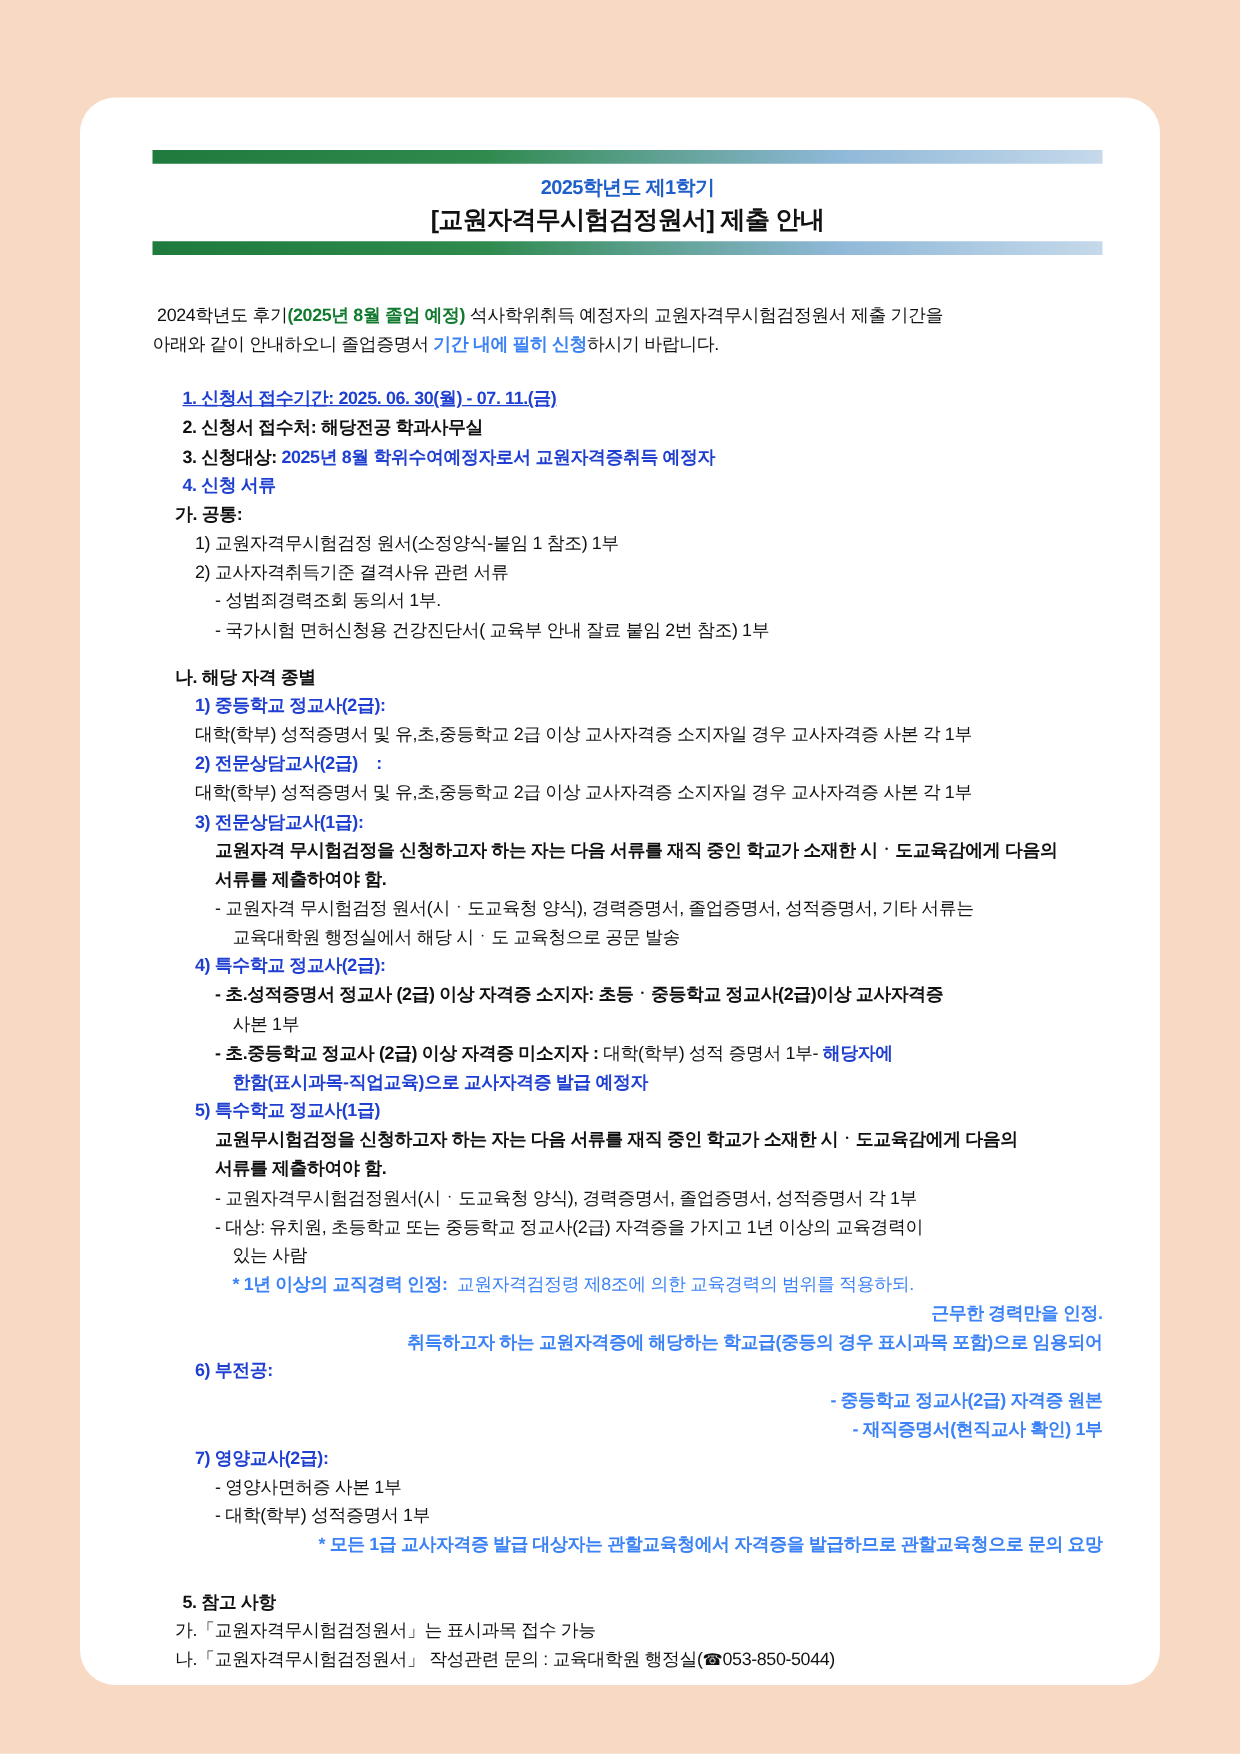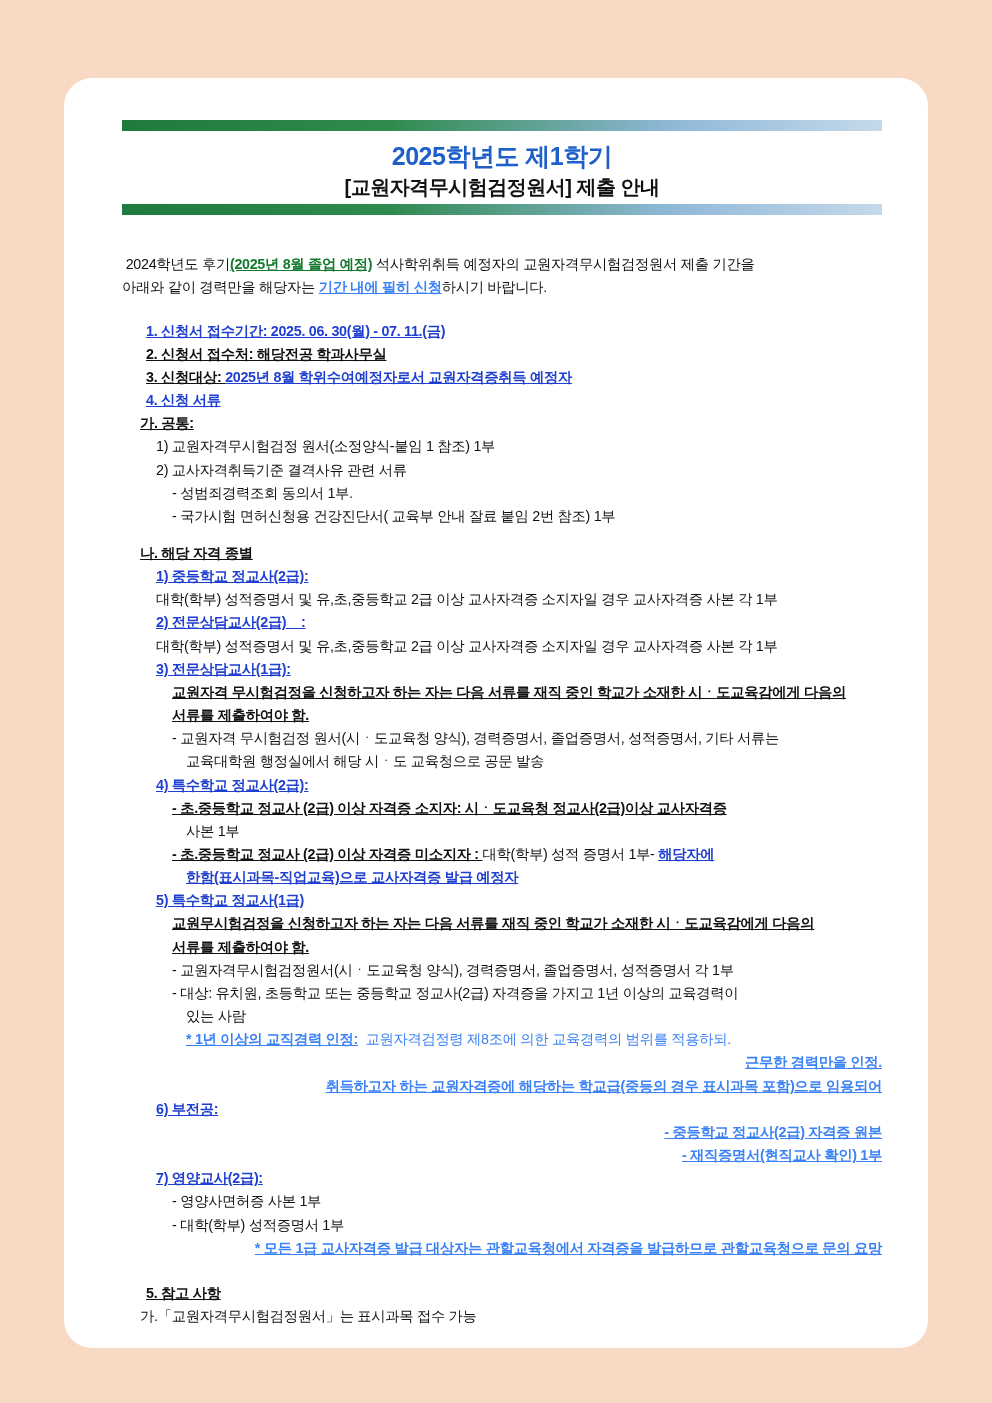--- a/index.html
+++ b/index.html
@@ -38,21 +38,21 @@
   .title-bar-bottom {
     height: 11px;
     width: 100%;
     background: linear-gradient(to right, #1f7a3d 0%, #2f8a4e 35%, #8fb8d8 72%, #c5d9ea 100%);
   }
   .title-mid {
     padding: 10px 0 4px 0;
     text-align: center;
   }
   .title-line1 {
-    font-size: 25px;
+    font-size: 16px;
     font-weight: bold;
     color: #1f5fc9;
     letter-spacing: -0.5px;
     line-height: 1.25;
   }
   .title-line2 {
     font-size: 20px;
     font-weight: bold;
     color: #111111;
     letter-spacing: -0.5px;
@@ -72,21 +72,21 @@
   }
   .l0 { padding-left: 0px; margin-left: 24px; }
   .l1 { padding-left: 18px; }
   .l2 { padding-left: 34px; }
   .l3 { padding-left: 50px; }
   .l4 { padding-left: 64px; }
   .l5 { padding-left: 78px; }
   .blue { color: #1f3fd0; }
   .red { color: #3b82f6; text-align: right; }
   .green { color: #127a2e; }
-  .bold { font-weight: bold; text-decoration: underline; }
+  .bold { font-weight: bold; }
   .ul { text-decoration: underline; }
   .row { white-space: pre-wrap; }
   .gap { height: 14px; }
   .sec5 { margin-top: 22px; }
   .phone { font-size: 13px; }
 </style>
 </head>
 <body>
 
 <div class="page">
@@ -98,21 +98,21 @@
         <div class="title-line1">2025학년도 제1학기</div>
         <div class="title-line2">[교원자격무시험검정원서] 제출 안내</div>
       </div>
       <div class="title-bar-bottom"></div>
     </div>
 
     <div class="body">
 
       <div class="intro">
         <div class="row"><span> 2024학년도 후기</span><span class="green bold">(2025년 8월 졸업 예정)</span><span> 석사학위취득 예정자의 교원자격무시험검정원서 제출 기간을</span></div>
-        <div class="row"><span>아래와 같이 경력만을 해당자는 </span><span class="red bold">기간 내에 필히 신청</span><span>하시기 바랍니다.</span></div>
+        <div class="row"><span>아래와 같이 안내하오니 졸업증명서 </span><span class="red bold">기간 내에 필히 신청</span><span>하시기 바랍니다.</span></div>
       </div>
 
       <div class="row l0 blue bold ul">1. 신청서 접수기간: 2025. 06. 30(월) - 07. 11.(금)</div>
       <div class="row l0 bold">2. 신청서 접수처: 해당전공 학과사무실</div>
       <div class="row l0"><span class="bold">3. 신청대상: </span><span class="blue bold">2025년 8월 학위수여예정자로서 교원자격증취득 예정자</span></div>
       <div class="row l0 blue bold">4. 신청 서류</div>
 
       <div class="row l1 bold">가. 공통:</div>
       <div class="row l2">1) 교원자격무시험검정 원서(소정양식-붙임 1 참조) 1부</div>
       <div class="row l2">2) 교사자격취득기준 결격사유 관련 서류</div>
@@ -129,21 +129,21 @@
       <div class="row l2 blue bold">2) 전문상담교사(2급)    :</div>
       <div class="row l2">대학(학부) 성적증명서 및 유,초,중등학교 2급 이상 교사자격증 소지자일 경우 교사자격증 사본 각 1부</div>
 
       <div class="row l2 blue bold">3) 전문상담교사(1급):</div>
       <div class="row l3 bold">교원자격 무시험검정을 신청하고자 하는 자는 다음 서류를 재직 중인 학교가 소재한 시ㆍ도교육감에게 다음의</div>
       <div class="row l3 bold">서류를 제출하여야 함.</div>
       <div class="row l3">- 교원자격 무시험검정 원서(시ㆍ도교육청 양식), 경력증명서, 졸업증명서, 성적증명서, 기타 서류는</div>
       <div class="row l4">교육대학원 행정실에서 해당 시ㆍ도 교육청으로 공문 발송</div>
 
       <div class="row l2 blue bold">4) 특수학교 정교사(2급):</div>
-      <div class="row l3 bold">- 초.중등학교 정교사 (2급) 이상 자격증 소지자: 시ㆍ도교육청 정교사(2급)이상 교사자격증</div>
+      <div class="row l3 bold">- 초.성적증명서 정교사 (2급) 이상 자격증 소지자: 초등ㆍ중등학교 정교사(2급)이상 교사자격증</div>
       <div class="row l4">사본 1부</div>
       <div class="row l3"><span class="bold">- 초.중등학교 정교사 (2급) 이상 자격증 미소지자 : </span><span>대학(학부) 성적 증명서 1부- </span><span class="blue bold">해당자에</span></div>
       <div class="row l4 blue bold">한함(표시과목-직업교육)으로 교사자격증 발급 예정자</div>
 
       <div class="row l2 blue bold">5) 특수학교 정교사(1급)</div>
       <div class="row l3 bold">교원무시험검정을 신청하고자 하는 자는 다음 서류를 재직 중인 학교가 소재한 시ㆍ도교육감에게 다음의</div>
       <div class="row l3 bold">서류를 제출하여야 함.</div>
       <div class="row l3">- 교원자격무시험검정원서(시ㆍ도교육청 양식), 경력증명서, 졸업증명서, 성적증명서 각 1부</div>
       <div class="row l3">- 대상: 유치원, 초등학교 또는 중등학교 정교사(2급) 자격증을 가지고 1년 이상의 교육경력이</div>
       <div class="row l4">있는 사람</div>
@@ -157,17 +157,18 @@
 
       <div class="row l2 blue bold">7) 영양교사(2급):</div>
       <div class="row l3">- 영양사면허증 사본 1부</div>
       <div class="row l3">- 대학(학부) 성적증명서 1부</div>
 
       <div class="row l0 red bold">* 모든 1급 교사자격증 발급 대상자는 관할교육청에서 자격증을 발급하므로 관할교육청으로 문의 요망</div>
 
       <div class="sec5">
         <div class="row l0 bold">5. 참고 사항</div>
         <div class="row l1">가.「교원자격무시험검정원서」는 표시과목 접수 가능</div>
+        <div class="row l1"><span>나.「교원자격무시험검정원서」 작성관련 문의 : 교육대학원 행정실(</span><span class="phone">☎</span><span>053-850-5044)</span></div>
       </div>
 
     </div>
   </div>
 </div>
 
 </body></html>

